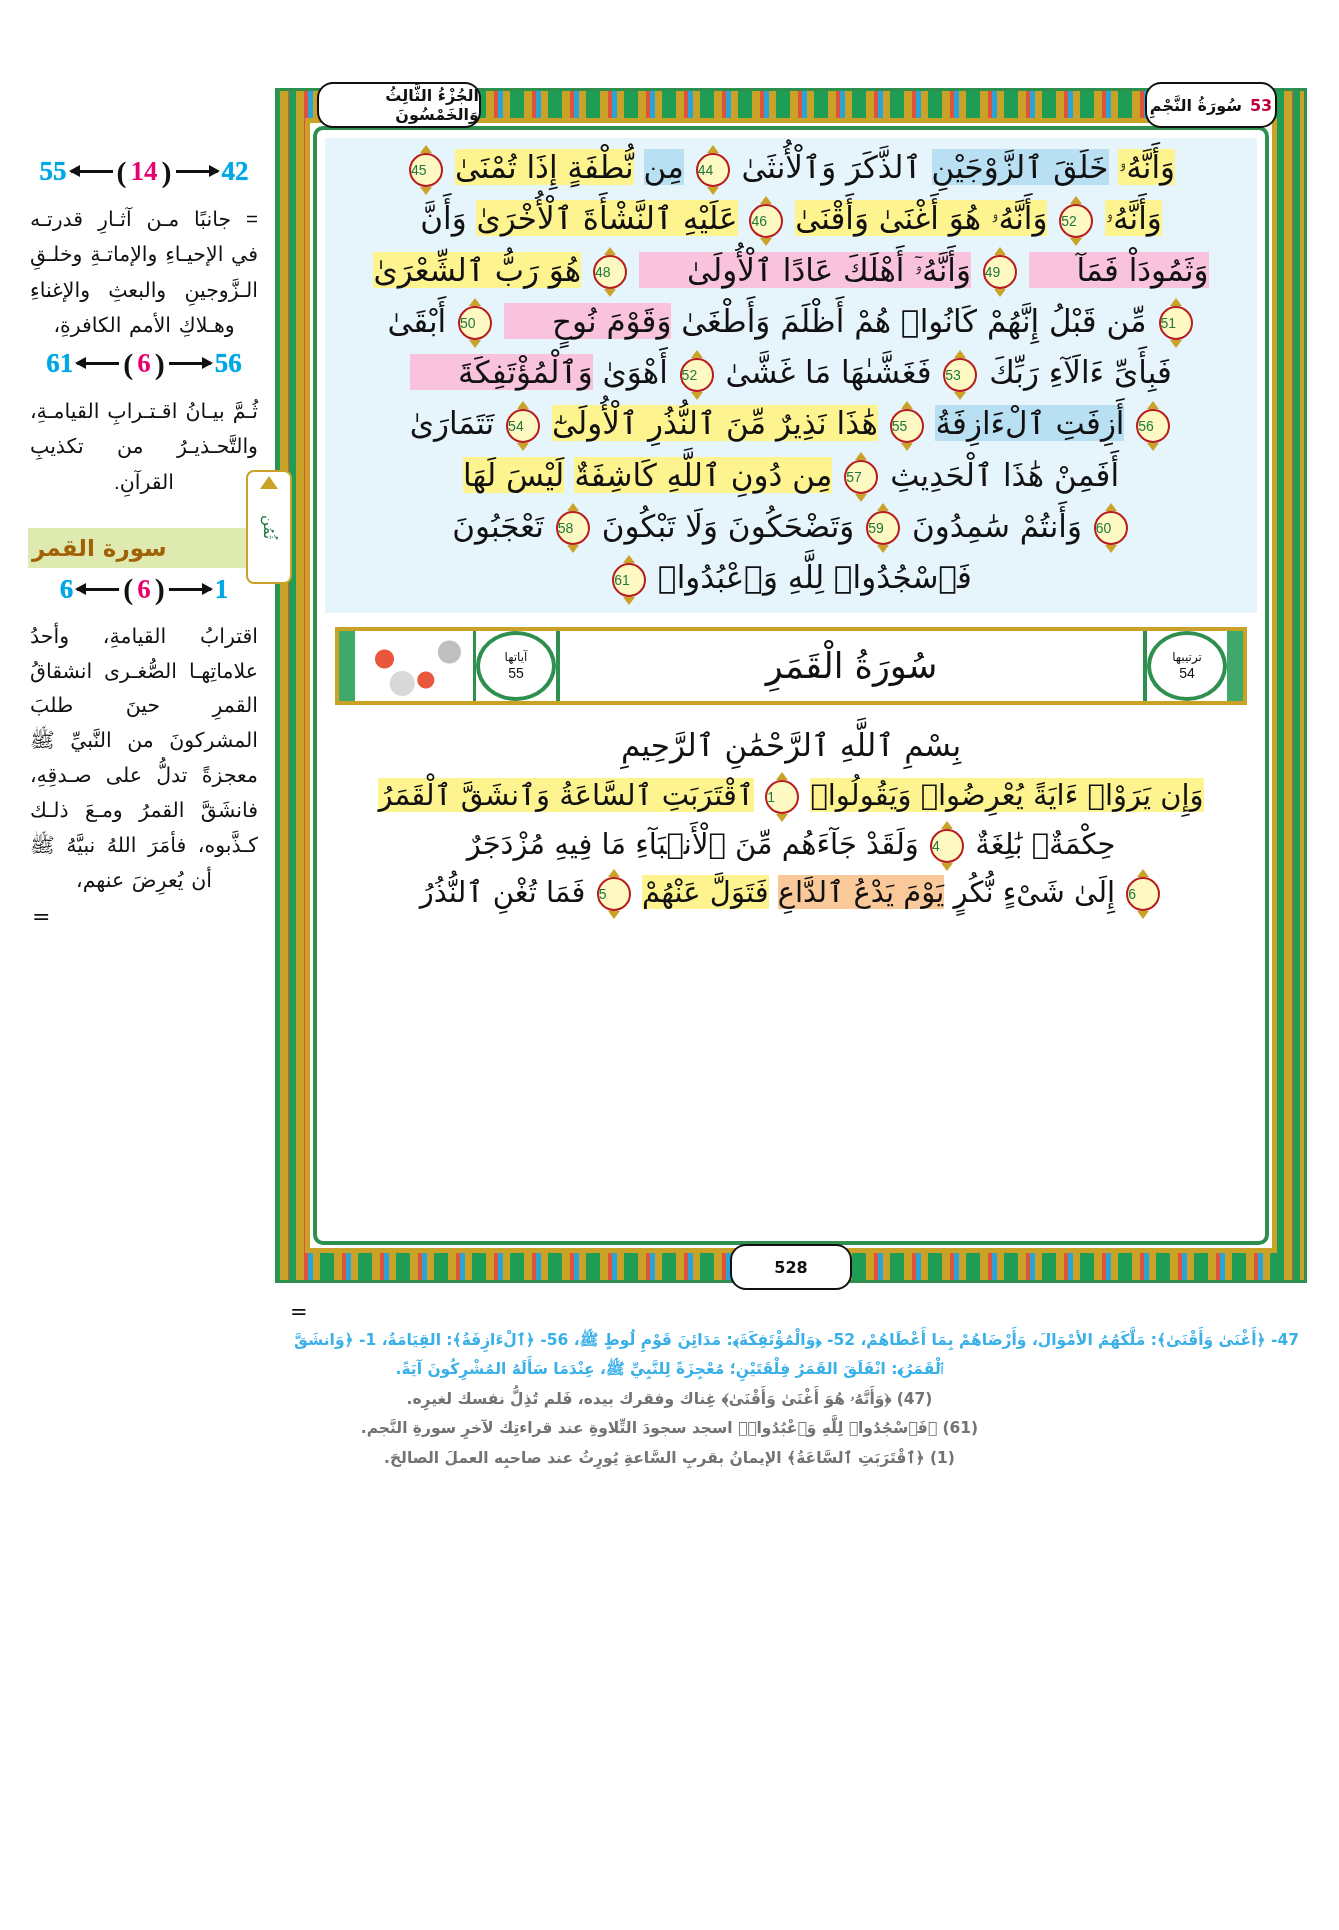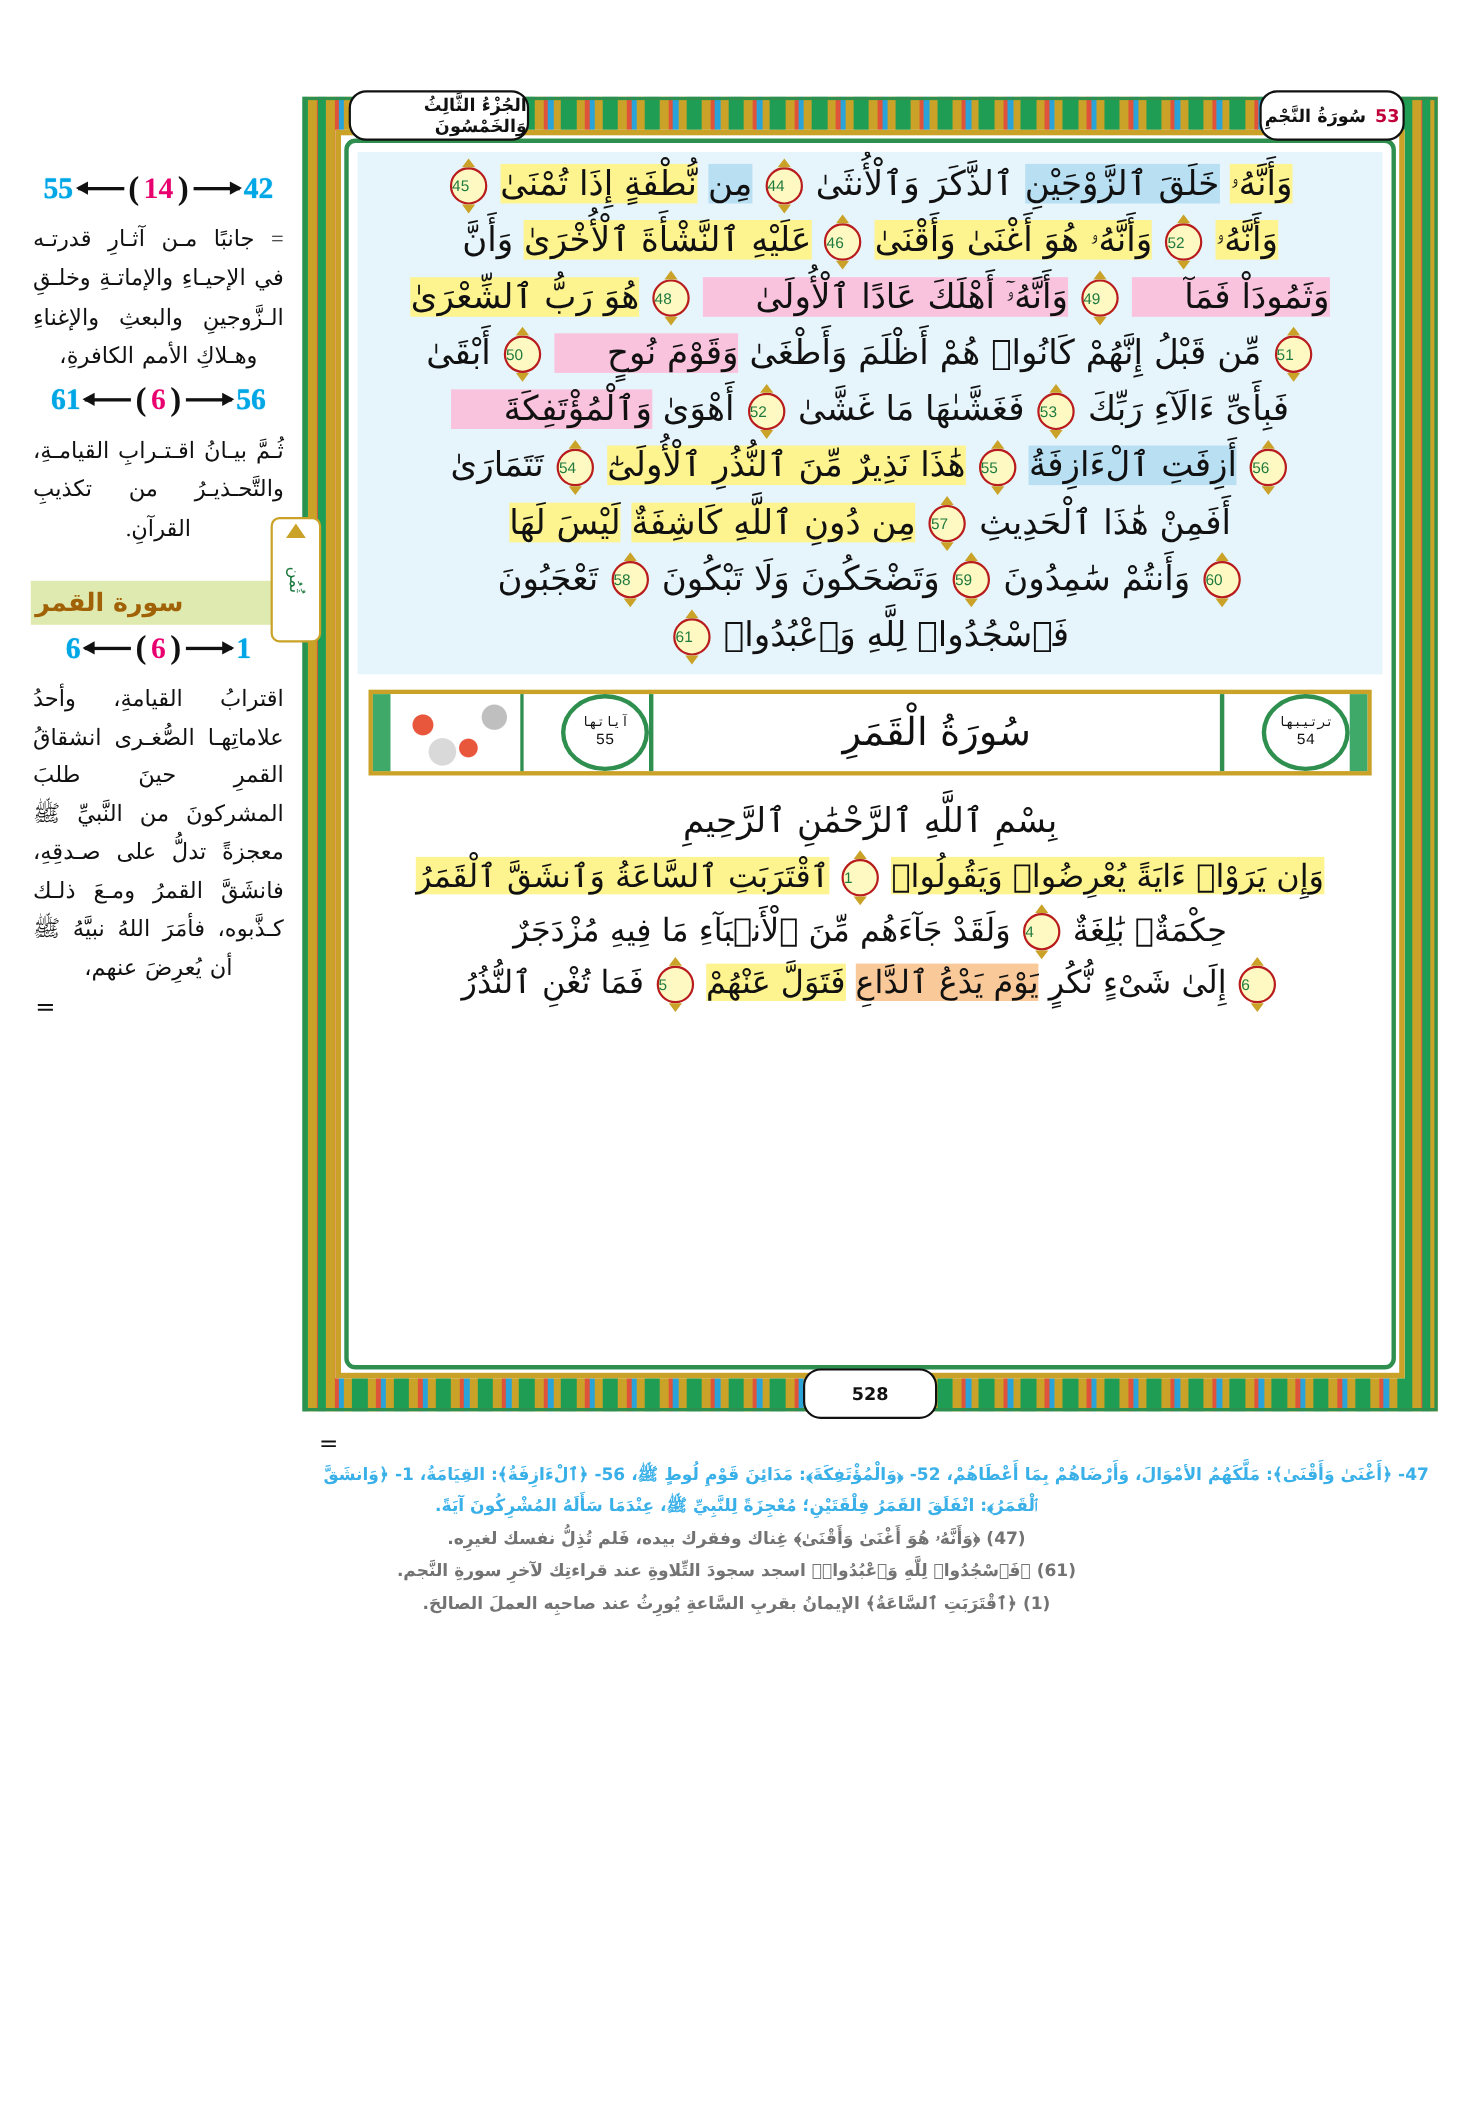--- a/index.html
+++ b/index.html
@@ -35,21 +35,21 @@
   }
   .nav-arrow.right::after{
     content:"";position:absolute;right:-2px;top:-5px;
     border-top:6px solid transparent;border-bottom:6px solid transparent;
     border-left:11px solid #111;
   }
   .nav-paren{font-size:30px;color:#111;font-weight:bold;line-height:1;}
   .nav-center{font-size:27px;color:#e8006f;font-weight:bold;}
 
   .tafsir{
-    font-family:Liberation Serif, serif;
+    font-family:Liberation Sans, sans-serif;
     font-size:20.5px;line-height:1.72;color:#111;
     text-align:justify;text-align-last:center;
     direction:rtl;margin:0 0 6px 0;padding:0 2px;
     word-spacing:2px;
   }
   .tafsir.tight{line-height:1.70;}
   .surah-chip{
     background:#dfeab0;color:#a16207;
     font-family:"DejaVu Sans", sans-serif;
     font-weight:bold;font-size:23px;
@@ -169,22 +169,22 @@
       radial-gradient(circle at 60% 70%, #e8563c 0 8px, transparent 9px),
       radial-gradient(circle at 80% 30%, #bfbfbf 0 11px, transparent 12px),
       radial-gradient(circle at 40% 75%, #d9d9d9 0 12px, transparent 13px),
       linear-gradient(#ffffff,#ffffff);
     border-left:3px solid #2f8f4e;
   }
   .banner-orn.r{border-left:none;border-right:3px solid #2f8f4e;}
   .banner-badge{
     width:72px;height:62px;border:4px solid #2f8f4e;border-radius:50%;
     background:#fff;display:flex;flex-direction:column;align-items:center;
-    justify-content:center;font-family:Liberation Mono, monospace;
-    font-size:12px;color:#111;line-height:1.25;flex:none;margin-left:34px;
+    justify-content:center;font-family:Liberation Sans, sans-serif;
+    font-size:12px;color:#111;line-height:1.25;flex:none;
   }
   .banner-badge .bn{font-size:14px;}
   .banner-center{
     flex:1;height:100%;display:flex;align-items:center;justify-content:center;
     background:#ffffff;border-left:4px solid #2f8f4e;border-right:4px solid #2f8f4e;
     font-family:"DejaVu Sans",sans-serif;font-size:35px;color:#111;
   }
   .banner-green-edge{
     width:16px;height:100%;background:#3fa96a;flex:none;
   }

